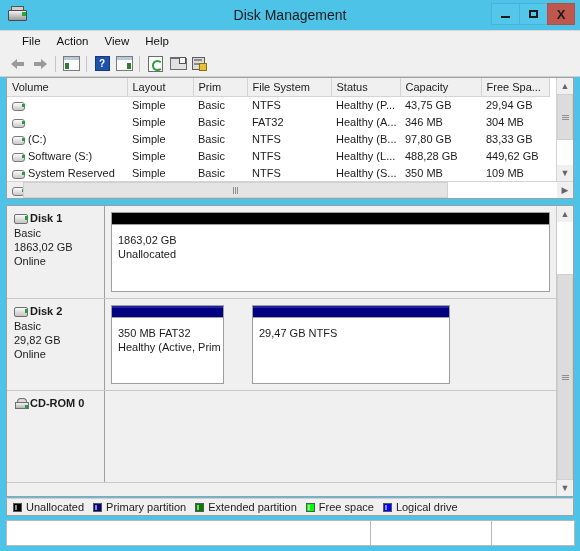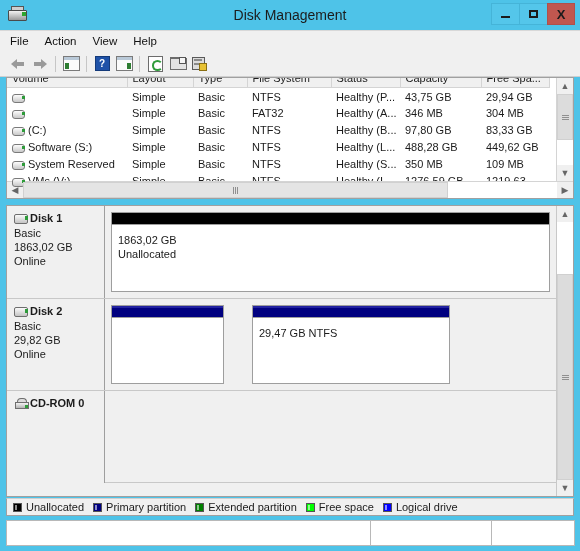--- a/index.html
+++ b/index.html
@@ -56,21 +56,21 @@
   .winbtn.min{border-right:none;}
   .winbtn.max{border-right:none;}
   .winbtn.close{background:#c0574f;color:#1b1b1b;border-color:#b0504a;margin-right:5px;}
   .glyph-min{display:block;width:9px;height:2px;background:#1b1b1b;margin-top:5px;}
   .glyph-max{display:block;width:9px;height:8px;border:2px solid #1b1b1b;box-sizing:border-box;}
   .glyph-close{font-size:13px;font-weight:bold;line-height:1;}
 
   
   .menubar{
     flex:0 0 20px;height:20px;background:#f0f0f0;
-    display:flex;align-items:center;padding-left:2px;
+    display:flex;align-items:center;padding-left:14px;
     border-top:1px solid #d8d8d8;
   }
   .menuitem{padding:2px 8px;font-size:11.5px;color:#111;}
 
   
   .toolbar{
     flex:0 0 25px;height:25px;background:#f0f0f0;
     display:flex;align-items:center;padding-left:7px;
     border-bottom:1px solid #cfcfcf;
   }
@@ -137,21 +137,21 @@
     display:flex;flex-direction:column;min-height:0;
   }
   
   .listpane{
     flex:0 0 122px;height:122px;
     background:#ffffff;border:1px solid #a0a0a0;
     display:flex;flex-direction:column;
     box-sizing:border-box;position:relative;overflow:hidden;
   }
   .lp-body{display:flex;flex:1 1 auto;min-height:0;}
-  .lp-grid{flex:1 1 auto;display:flex;flex-direction:column;min-width:0;justify-content:center;}
+  .lp-grid{flex:1 1 auto;display:flex;flex-direction:column;min-width:0;}
   table.vol{
     border-collapse:collapse;table-layout:fixed;width:542px;font-size:11px;
   }
   table.vol th{
     background:#f0f0f0;border-right:1px solid #d4d4d4;border-bottom:1px solid #d4d4d4;
     font-weight:normal;text-align:left;padding:3px 5px;height:15px;
     color:#1b1b1b;box-sizing:border-box;
     white-space:nowrap;overflow:hidden;
   }
   table.vol td{
@@ -378,21 +378,21 @@
                 <col style="width:54px">
               <col style="width:84px">
                 <col style="width:69px">
                 <col style="width:81px">
                 <col style="width:68px">
             </colgroup>
             <thead>
               <tr>
                 <th>Volume</th>
                 <th>Layout</th>
-                <th>Type</th>
+                <th>Prim</th>
                 <th>File System</th>
                 <th>Status</th>
                 <th>Capacity</th>
                 <th>Free Spa...</th>
               </tr>
             </thead>
             <tbody>
               <tr>
                 <td class="volcell"><span class="volicon"><i></i><b></b></span><span></span></td>
                 <td>Simple</td>
@@ -513,31 +513,35 @@
             </div>
             <div class="disk-meta">
               <div>Basic</div>
               <div>29,82 GB</div>
               <div>Online</div>
             </div>
           </div>
           <div class="disk-body">
             <div class="part" style="flex:0 0 113px;">
               <div class="part-cap primary"></div>
+              <div class="part-text">
+                <div>350 MB FAT32</div>
+                <div>Healthy (Active, Prim</div>
+              </div>
             </div>
             <div class="part" style="flex:0 0 198px;margin-left:24px;">
               <div class="part-cap primary"></div>
               <div class="part-text">
                 <div>29,47 GB NTFS</div>
               </div>
             </div>
           </div>
         </div>
 
-        <div class="disk-row" style="height:92px;border-bottom:1px solid #c8c8c8;flex-direction:column;">
+        <div class="disk-row" style="height:92px;border-bottom:1px solid #c8c8c8;">
           <div class="disk-head">
             <div class="disk-title">
               <span class="cd-icon">
                   <u></u>
                   <i></i>
                   <b></b>
                 </span>
               <span>CD-ROM 0</span>
             </div>
           </div>

